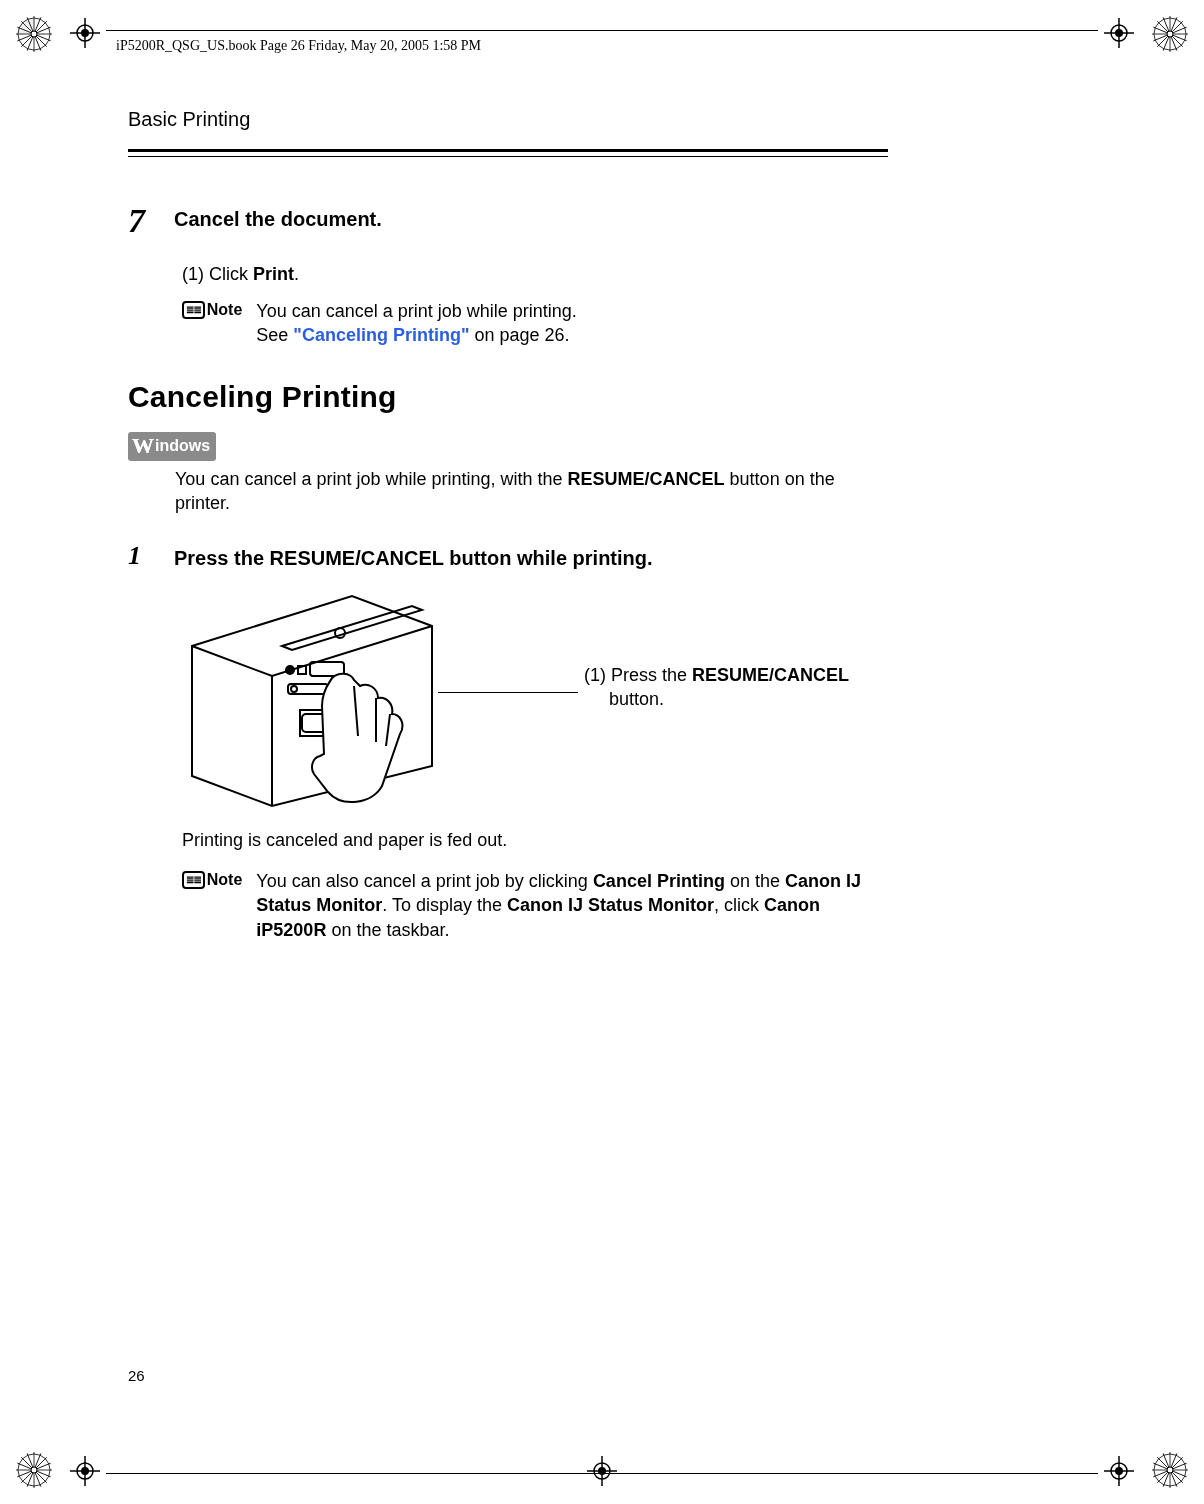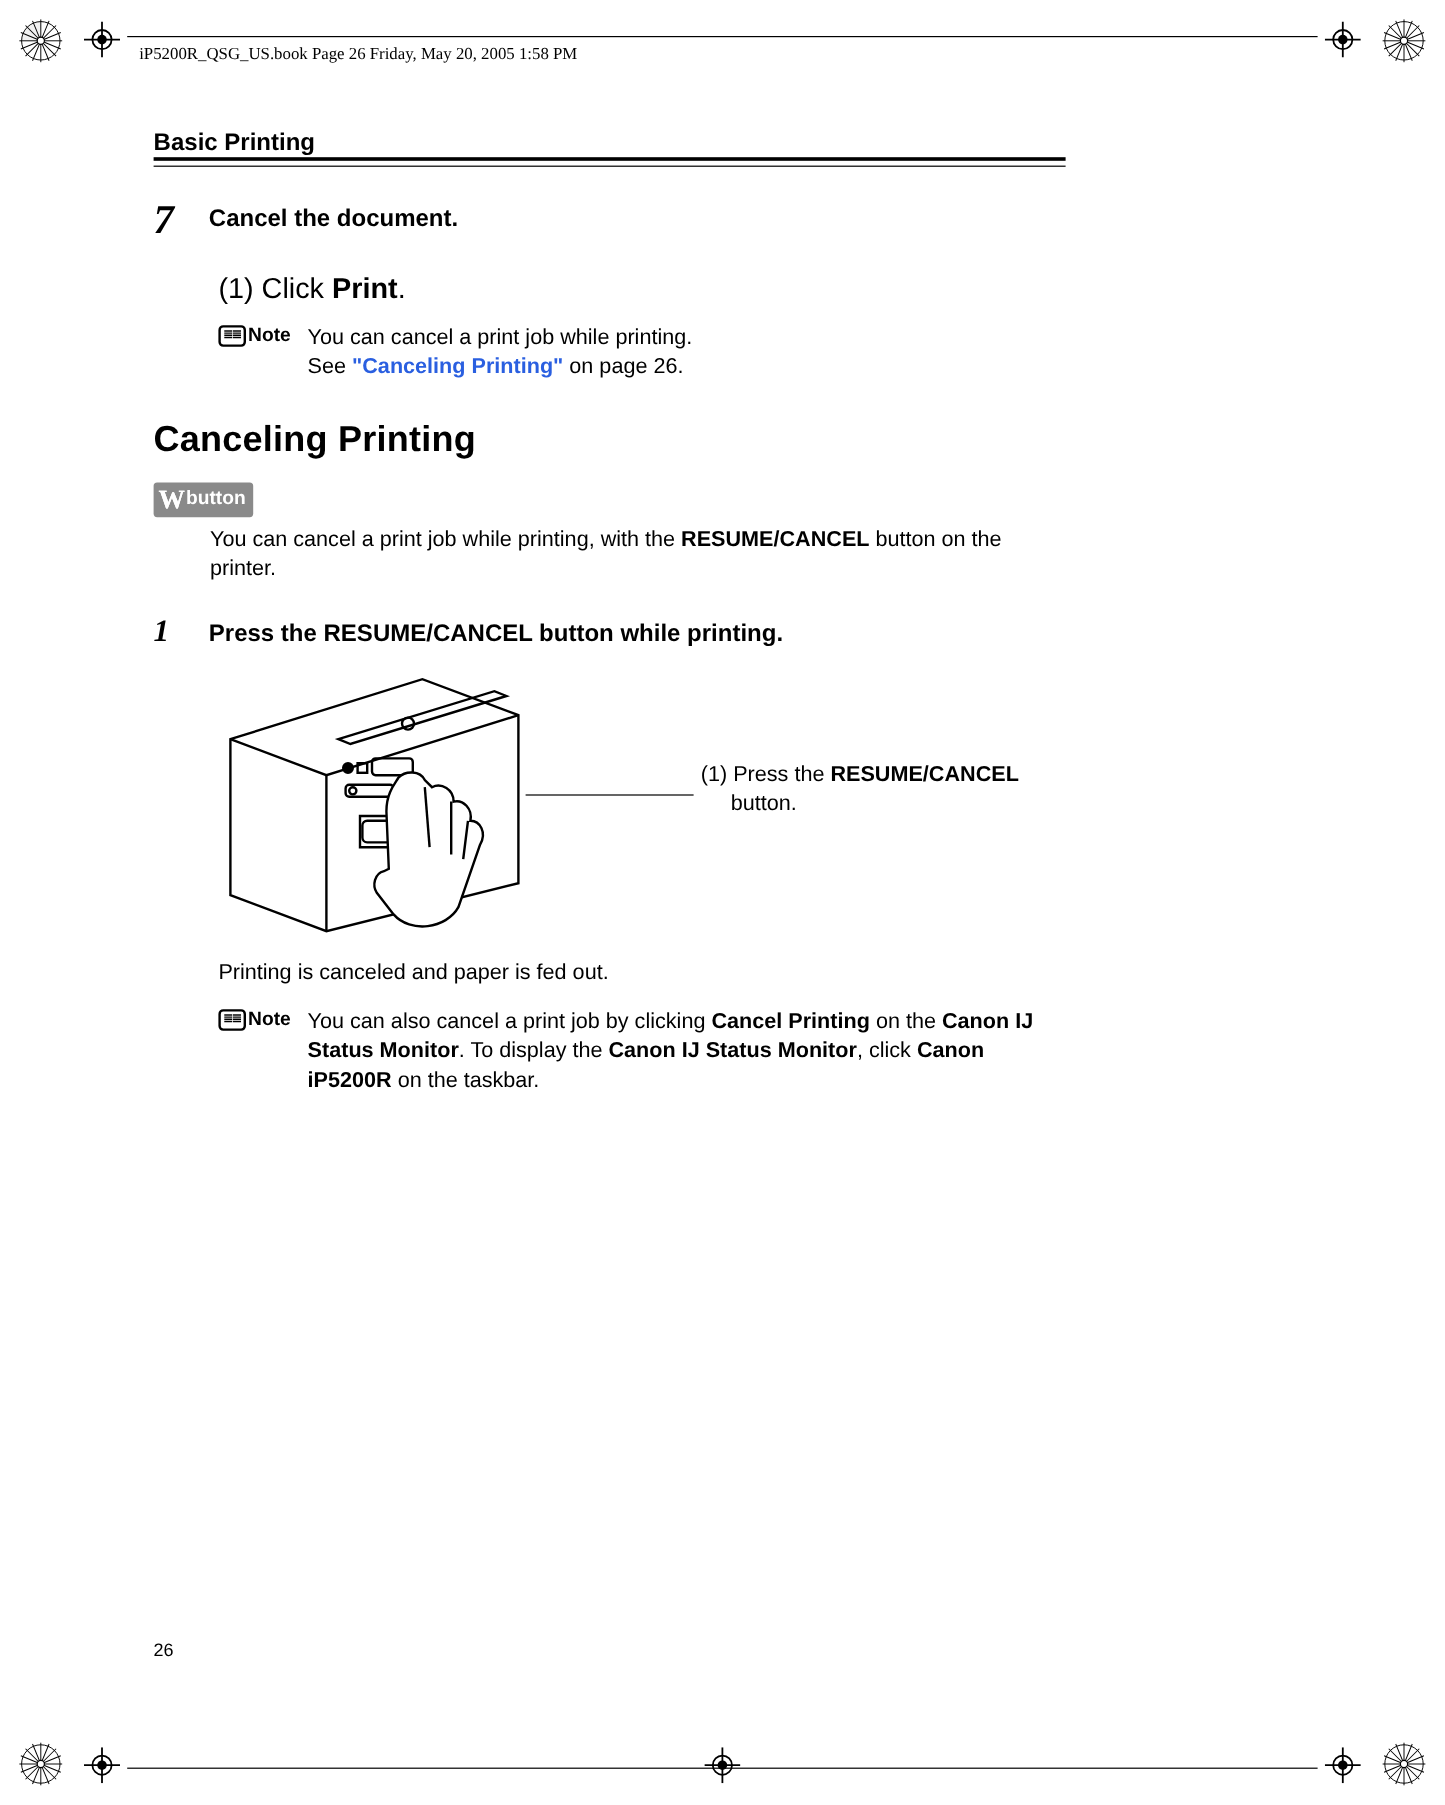--- a/index.html
+++ b/index.html
@@ -40,24 +40,24 @@
     font-size: 14px;
     font-family: "Times New Roman", serif;
   }
   .content {
     position: absolute;
     left: 128px;
     top: 108px;
     width: 760px;
   }
   .section-header {
-    font-weight: bold;
+    font-weight: normal;
     font-size: 20px;
-    padding-bottom: 0;
-    margin-bottom: 36px;
+    padding-bottom: 18px;
+    margin-bottom: 55px;
     position: relative;
   }
   .section-header .thick {
     position:absolute; left:0; right:0; bottom:-3px; height:3px; background:#000;
   }
   .section-header .thin {
     position:absolute; left:0; right:0; bottom:-8px; height:1px; background:#000;
   }
 
   .step {
@@ -75,21 +75,21 @@
     line-height: 1;
   }
   .step-num.big7 { font-size: 34px; }
   .step-title {
     font-size: 20px;
     font-weight: bold;
     padding-top: 4px;
   }
   .substep {
     margin-left: 54px;
-    font-size: 24px;
+    font-size: 18px;
     margin-top: 26px;
   }
   .bold { font-weight: bold; }
   .note-row {
     display:flex;
     margin-left: 54px;
     margin-top: 14px;
     font-size: 18px;
   }
   .note-badge {
@@ -380,21 +380,21 @@
         <div>
           <span>See </span><span class="link">"Canceling Printing"</span><span> on page 26.</span>
         </div>
       </div>
     </div>
 
     <h2 class="big-heading">Canceling Printing</h2>
 
     <div class="windows-badge">
       <span class="w">W</span>
-        <span>button</span>
+        <span>indows</span>
     </div>
     <div class="intro">
       <span>You can cancel a print job while printing, with the </span><span class="bold">RESUME/CANCEL</span><span> button on the printer.</span>
     </div>
 
     
     <div class="step">
       <div class="step-num" style="font-size:26px;">1</div>
       <div class="step-title">
         <span>Press the </span><span class="bold">RESUME/CANCEL</span><span> button while printing.</span>

